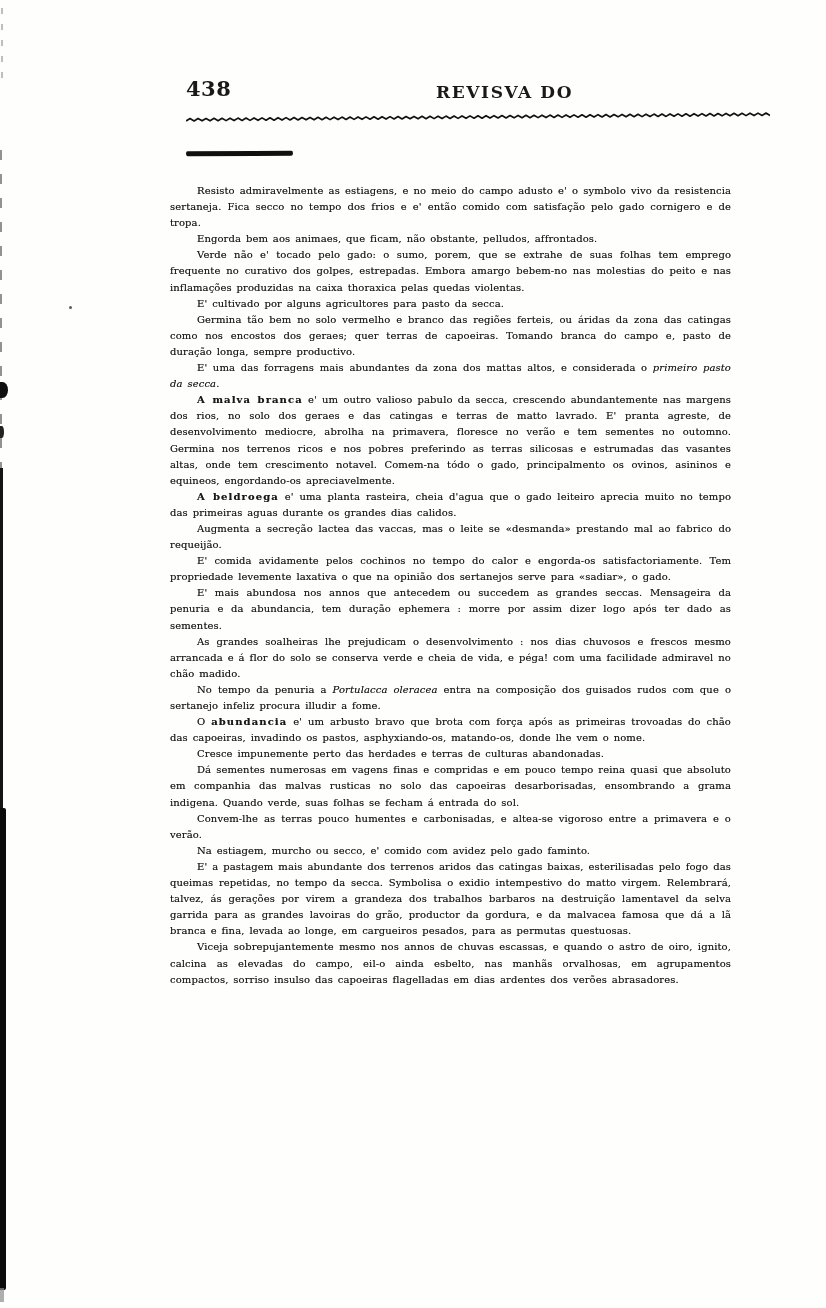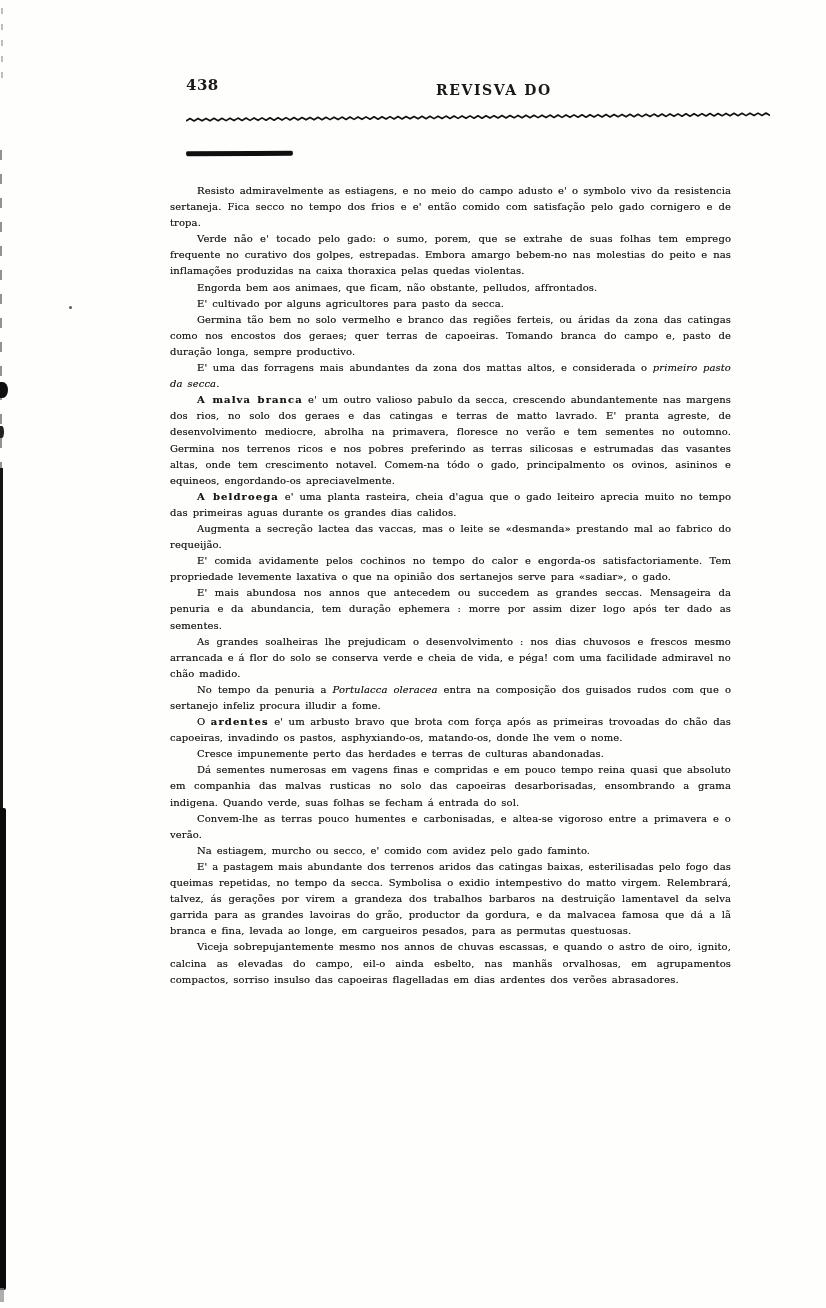--- a/index.html
+++ b/index.html
@@ -20,25 +20,25 @@
   .edge-blob{left:0;top:382px;width:8px;height:16px;background:#101010;
     border-radius:0 70% 70% 0/0 50% 50% 0;}
   .edge-blob2{left:0;top:426px;width:4px;height:12px;background:#222;border-radius:0 50% 50% 0;}
   .edge-solid-a{left:0;top:468px;width:3px;height:344px;background:#141414;}
   .edge-solid-b{left:0;top:808px;width:6px;height:482px;background:#0b0b0b;border-radius:0 2px 2px 0;}
   .edge-fade{left:0;top:1288px;width:4px;height:14px;background:#8b8b8b;opacity:.7;}
   .speck{left:69px;top:306px;width:3px;height:3px;background:#5a5a5a;border-radius:50%;}
   
   .page-number{
     position:absolute;left:186px;top:76px;
-    font-size:15px;font-weight:bold;letter-spacing:.5px;text-align:right;
+    font-size:21px;font-weight:bold;letter-spacing:.5px;text-align:right;
   }
   .running-head{
     position:absolute;left:436px;top:82px;
-    font-size:14px;font-weight:bold;letter-spacing:1.6px;
+    font-size:17px;font-weight:bold;letter-spacing:1.6px;
   }
   .wavy-rule{position:absolute;left:186px;top:110px;width:584px;height:10px;
     transform:rotate(-0.55deg);transform-origin:left center;}
   .section-rule{
     position:absolute;left:186px;top:151px;width:107px;height:5px;
     background:#101010;border-radius:2px/60%;
     transform:rotate(-0.4deg);
   }
   
   .article{
@@ -72,33 +72,33 @@
   <div class="wavy-rule">
     <svg width="584" height="10" viewBox="0 0 584 10" xmlns="http://www.w3.org/2000/svg">
       <path id="wavy-path" fill="none" stroke="#121212" stroke-width="1.7" stroke-linejoin="round" d="M0 6 L4 3.6 L8 6 L12 3.6 L16 6 L20 3.6 L24 6 L28 3.6 L32 6 L36 3.6 L40 6 L44 3.6 L48 6 L52 3.6 L56 6 L60 3.6 L64 6 L68 3.6 L72 6 L76 3.6 L80 6 L84 3.6 L88 6 L92 3.6 L96 6 L100 3.6 L104 6 L108 3.6 L112 6 L116 3.6 L120 6 L124 3.6 L128 6 L132 3.6 L136 6 L140 3.6 L144 6 L148 3.6 L152 6 L156 3.6 L160 6 L164 3.6 L168 6 L172 3.6 L176 6 L180 3.6 L184 6 L188 3.6 L192 6 L196 3.6 L200 6 L204 3.6 L208 6 L212 3.6 L216 6 L220 3.6 L224 6 L228 3.6 L232 6 L236 3.6 L240 6 L244 3.6 L248 6 L252 3.6 L256 6 L260 3.6 L264 6 L268 3.6 L272 6 L276 3.6 L280 6 L284 3.6 L288 6 L292 3.6 L296 6 L300 3.6 L304 6 L308 3.6 L312 6 L316 3.6 L320 6 L324 3.6 L328 6 L332 3.6 L336 6 L340 3.6 L344 6 L348 3.6 L352 6 L356 3.6 L360 6 L364 3.6 L368 6 L372 3.6 L376 6 L380 3.6 L384 6 L388 3.6 L392 6 L396 3.6 L400 6 L404 3.6 L408 6 L412 3.6 L416 6 L420 3.6 L424 6 L428 3.6 L432 6 L436 3.6 L440 6 L444 3.6 L448 6 L452 3.6 L456 6 L460 3.6 L464 6 L468 3.6 L472 6 L476 3.6 L480 6 L484 3.6 L488 6 L492 3.6 L496 6 L500 3.6 L504 6 L508 3.6 L512 6 L516 3.6 L520 6 L524 3.6 L528 6 L532 3.6 L536 6 L540 3.6 L544 6 L548 3.6 L552 6 L556 3.6 L560 6 L564 3.6 L568 6 L572 3.6 L576 6 L580 3.6 L584 6"></path>
     </svg>
   </div>
 
   <div class="section-rule"></div>
 
   <div class="article">
       <p><span class="seg-normal">Resisto admiravelmente as estiagens, e no meio do campo adusto e' o symbolo vivo da resistencia sertaneja. Fica secco no tempo dos frios e e' então comido com satisfação pelo gado cornigero e de tropa.</span></p>
+      <p><span class="seg-normal">Engorda bem aos animaes, que ficam, não obstante, pelludos, affrontados.</span></p>
       <p><span class="seg-normal">Verde não e' tocado pelo gado: o sumo, porem, que se extrahe de suas folhas tem emprego frequente no curativo dos golpes, estrepadas. Embora amargo bebem-no nas molestias do peito e nas inflamações produzidas na caixa thoraxica pelas quedas violentas.</span></p>
-      <p><span class="seg-normal">Engorda bem aos animaes, que ficam, não obstante, pelludos, affrontados.</span></p>
       <p><span class="seg-normal">E' cultivado por alguns agricultores para pasto da secca.</span></p>
       <p><span class="seg-normal">Germina tão bem no solo vermelho e branco das regiões ferteis, ou áridas da zona das catingas como nos encostos dos geraes; quer terras de capoeiras. Tomando branca do campo e, pasto de duração longa, sempre productivo.</span></p>
       <p><span class="seg-normal">E' uma das forragens mais abundantes da zona dos mattas altos, e considerada o </span><span class="seg-italic">primeiro pasto da secca</span><span class="seg-normal">.</span></p>
       <p><span class="seg-bold">A malva branca</span><span class="seg-normal"> e' um outro valioso pabulo da secca, crescendo abundantemente nas margens dos rios, no solo dos geraes e das catingas e terras de matto lavrado. E' pranta agreste, de desenvolvimento mediocre, abrolha na primavera, floresce no verão e tem sementes no outomno. Germina nos terrenos ricos e nos pobres preferindo as terras silicosas e estrumadas das vasantes altas, onde tem crescimento notavel. Comem-na tódo o gado, principalmento os ovinos, asininos e equineos, engordando-os apreciavelmente.</span></p>
       <p><span class="seg-bold">A beldroega</span><span class="seg-normal"> e' uma planta rasteira, cheia d'agua que o gado leiteiro aprecia muito no tempo das primeiras aguas durante os grandes dias calidos.</span></p>
       <p><span class="seg-normal">Augmenta a secreção lactea das vaccas, mas o leite se «desmanda» prestando mal ao fabrico do requeijão.</span></p>
       <p><span class="seg-normal">E' comida avidamente pelos cochinos no tempo do calor e engorda-os satisfactoriamente. Tem propriedade levemente laxativa o que na opinião dos sertanejos serve para «sadiar», o gado.</span></p>
       <p><span class="seg-normal">E' mais abundosa nos annos que antecedem ou succedem as grandes seccas. Mensageira da penuria e da abundancia, tem duração ephemera : morre por assim dizer logo após ter dado as sementes.</span></p>
       <p><span class="seg-normal">As grandes soalheiras lhe prejudicam o desenvolvimento : nos dias chuvosos e frescos mesmo arrancada e á flor do solo se conserva verde e cheia de vida, e péga! com uma facilidade admiravel no chão madido.</span></p>
       <p><span class="seg-normal">No tempo da penuria a </span><span class="seg-italic">Portulacca oleracea</span><span class="seg-normal"> entra na composição dos guisados rudos com que o sertanejo infeliz procura illudir a fome.</span></p>
-      <p><span class="seg-normal">O </span><span class="seg-bold">ardentes</span><span class="seg-normal"> e' um arbusto bravo que brota com força após as primeiras trovoadas do chão das capoeiras, invadindo os pastos, asphyxiando-os, matando-os, donde lhe vem o nome.</span></p>
+      <p><span class="seg-normal">O </span><span class="seg-bold">abundancia</span><span class="seg-normal"> e' um arbusto bravo que brota com força após as primeiras trovoadas do chão das capoeiras, invadindo os pastos, asphyxiando-os, matando-os, donde lhe vem o nome.</span></p>
       <p><span class="seg-normal">Cresce impunemente perto das herdades e terras de culturas abandonadas.</span></p>
       <p><span class="seg-normal">Dá sementes numerosas em vagens finas e compridas e em pouco tempo reina quasi que absoluto em companhia das malvas rusticas no solo das capoeiras desarborisadas, ensombrando a grama indigena. Quando verde, suas folhas se fecham á entrada do sol.</span></p>
       <p><span class="seg-normal">Convem-lhe as terras pouco humentes e carbonisadas, e altea-se vigoroso entre a primavera e o verão.</span></p>
       <p><span class="seg-normal">Na estiagem, murcho ou secco, e' comido com avidez pelo gado faminto.</span></p>
       <p><span class="seg-normal">E' a pastagem mais abundante dos terrenos aridos das catingas baixas, esterilisadas pelo fogo das queimas repetidas, no tempo da secca. Symbolisa o exidio intempestivo do matto virgem. Relembrará, talvez, ás gerações por virem a grandeza dos trabalhos barbaros na destruição lamentavel da selva garrida para as grandes lavoiras do grão, productor da gordura, e da malvacea famosa que dá a lã branca e fina, levada ao longe, em cargueiros pesados, para as permutas questuosas.</span></p>
       <p><span class="seg-normal">Viceja sobrepujantemente mesmo nos annos de chuvas escassas, e quando o astro de oiro, ignito, calcina as elevadas do campo, eil-o ainda esbelto, nas manhãs orvalhosas, em agrupamentos compactos, sorriso insulso das capoeiras flagelladas em dias ardentes dos verões abrasadores.</span></p>
     </div>
 
 </div>
 

